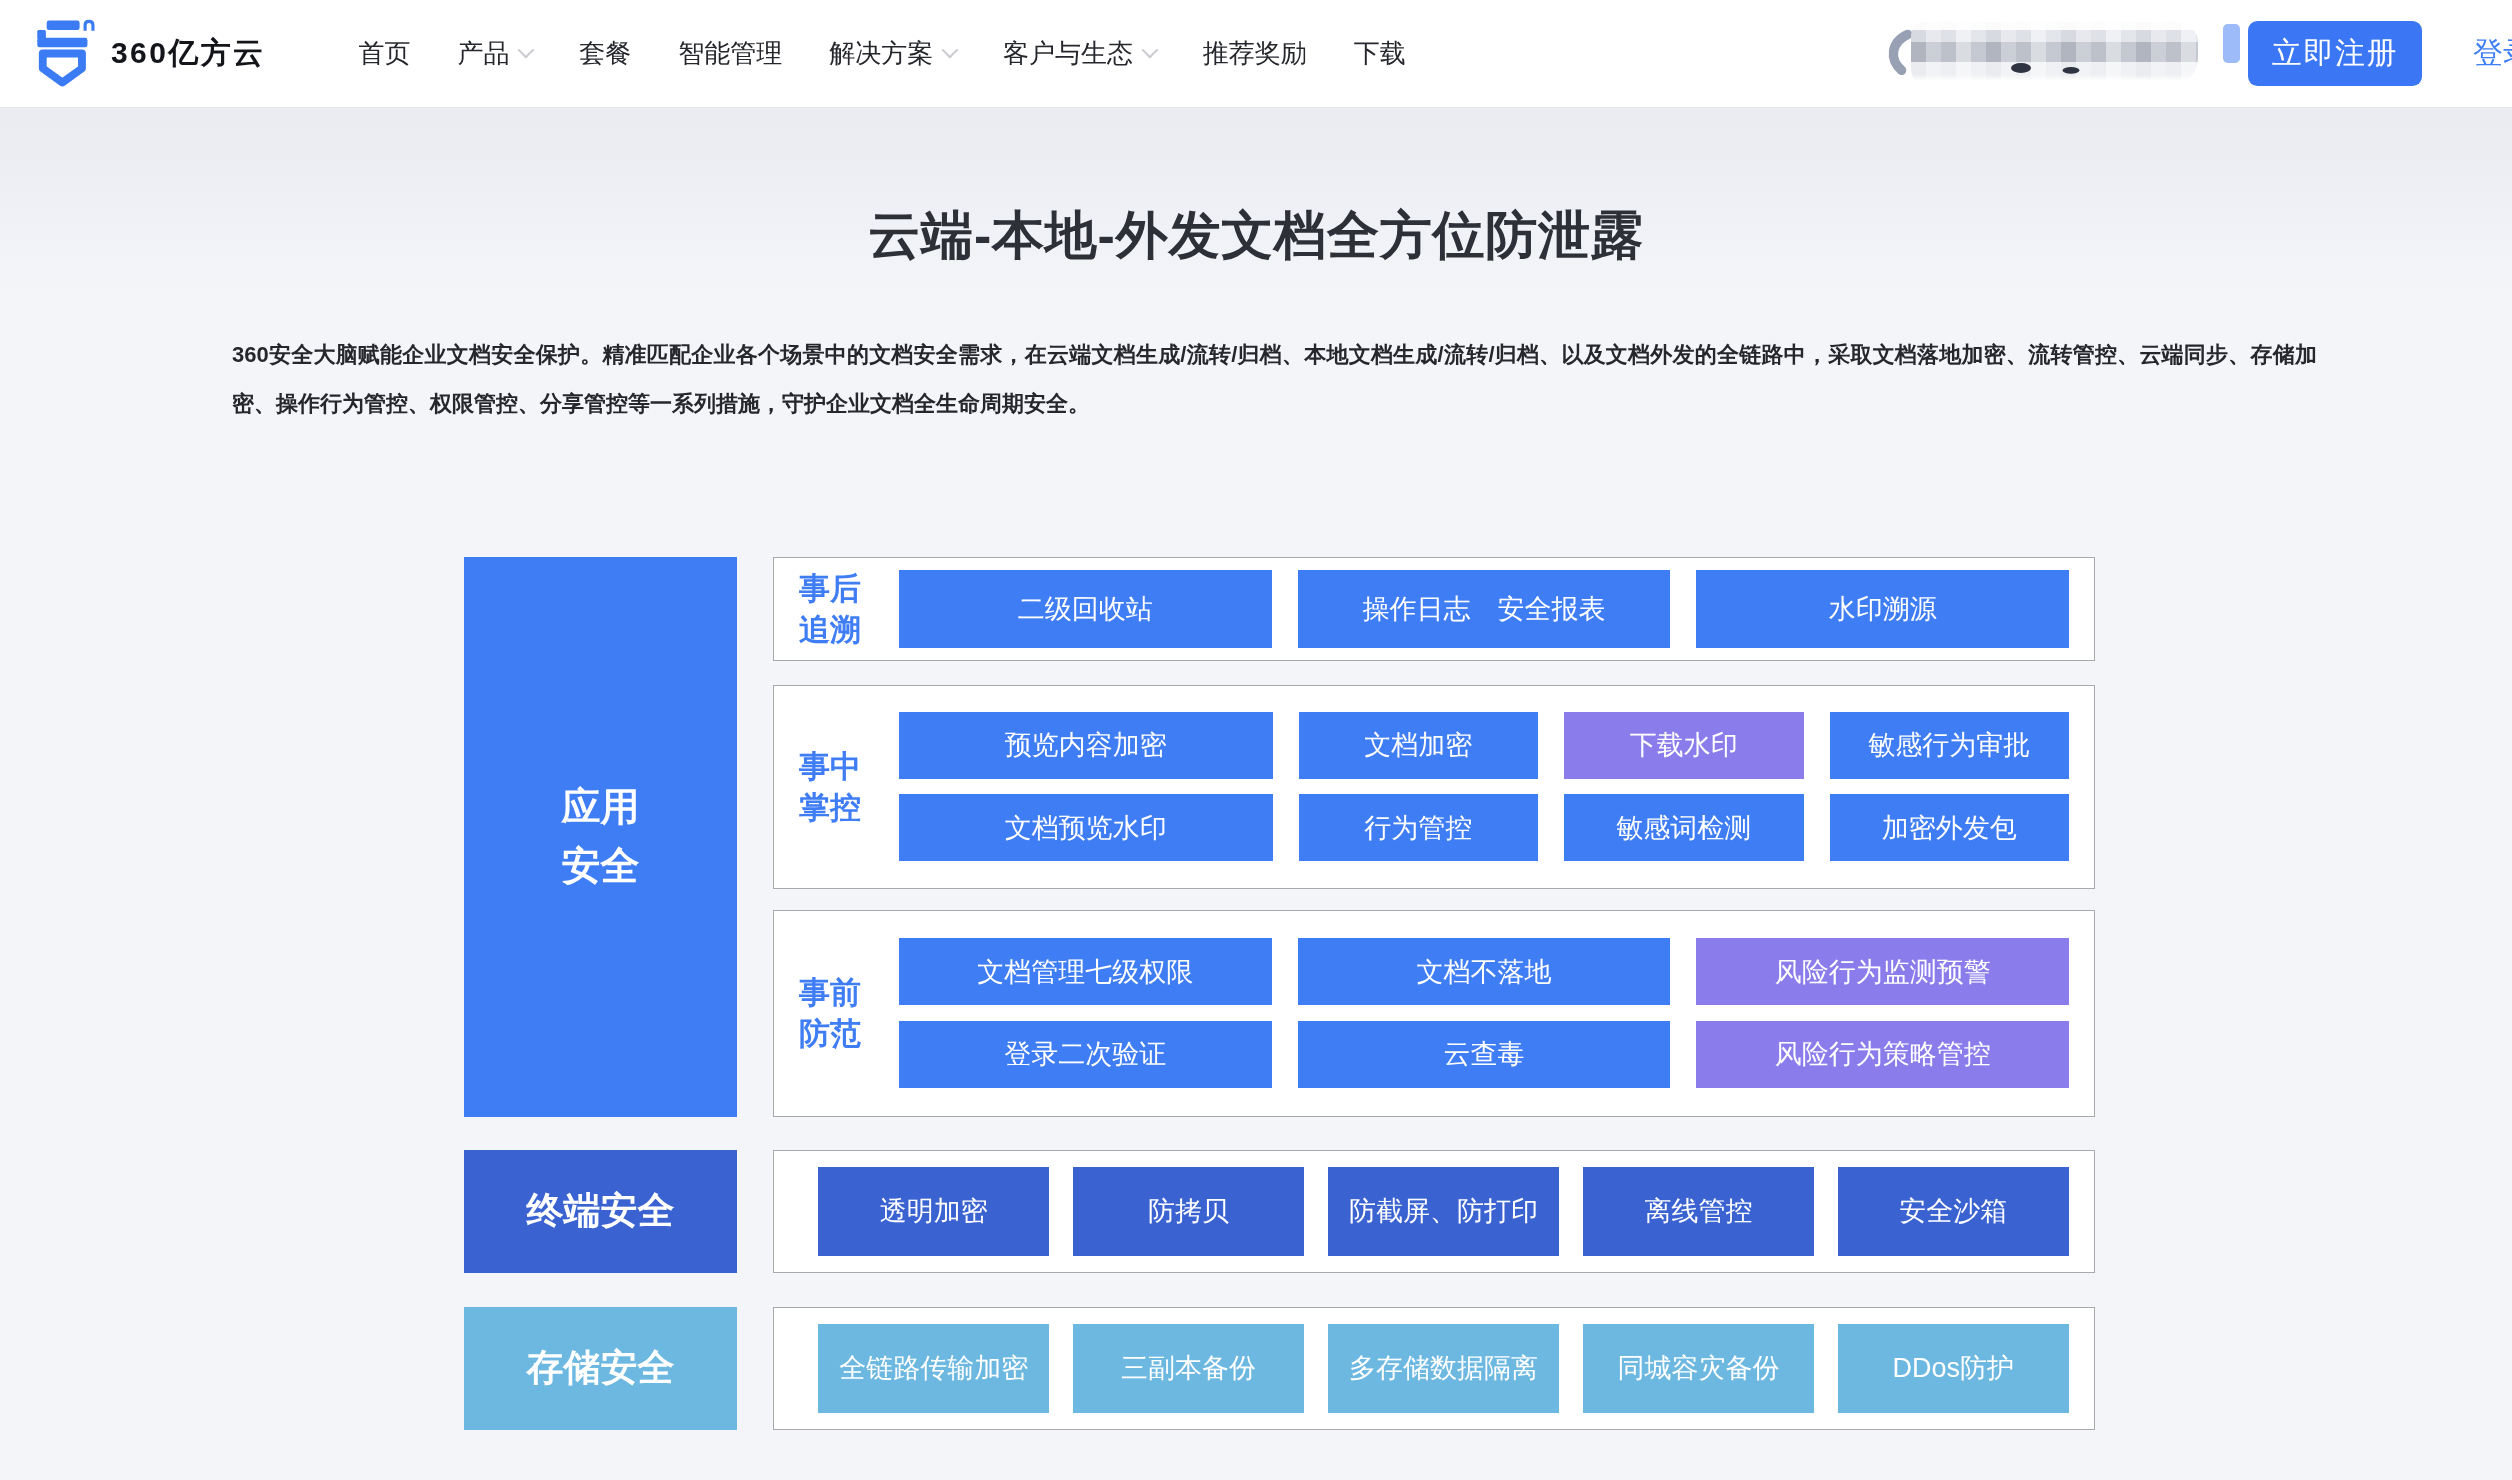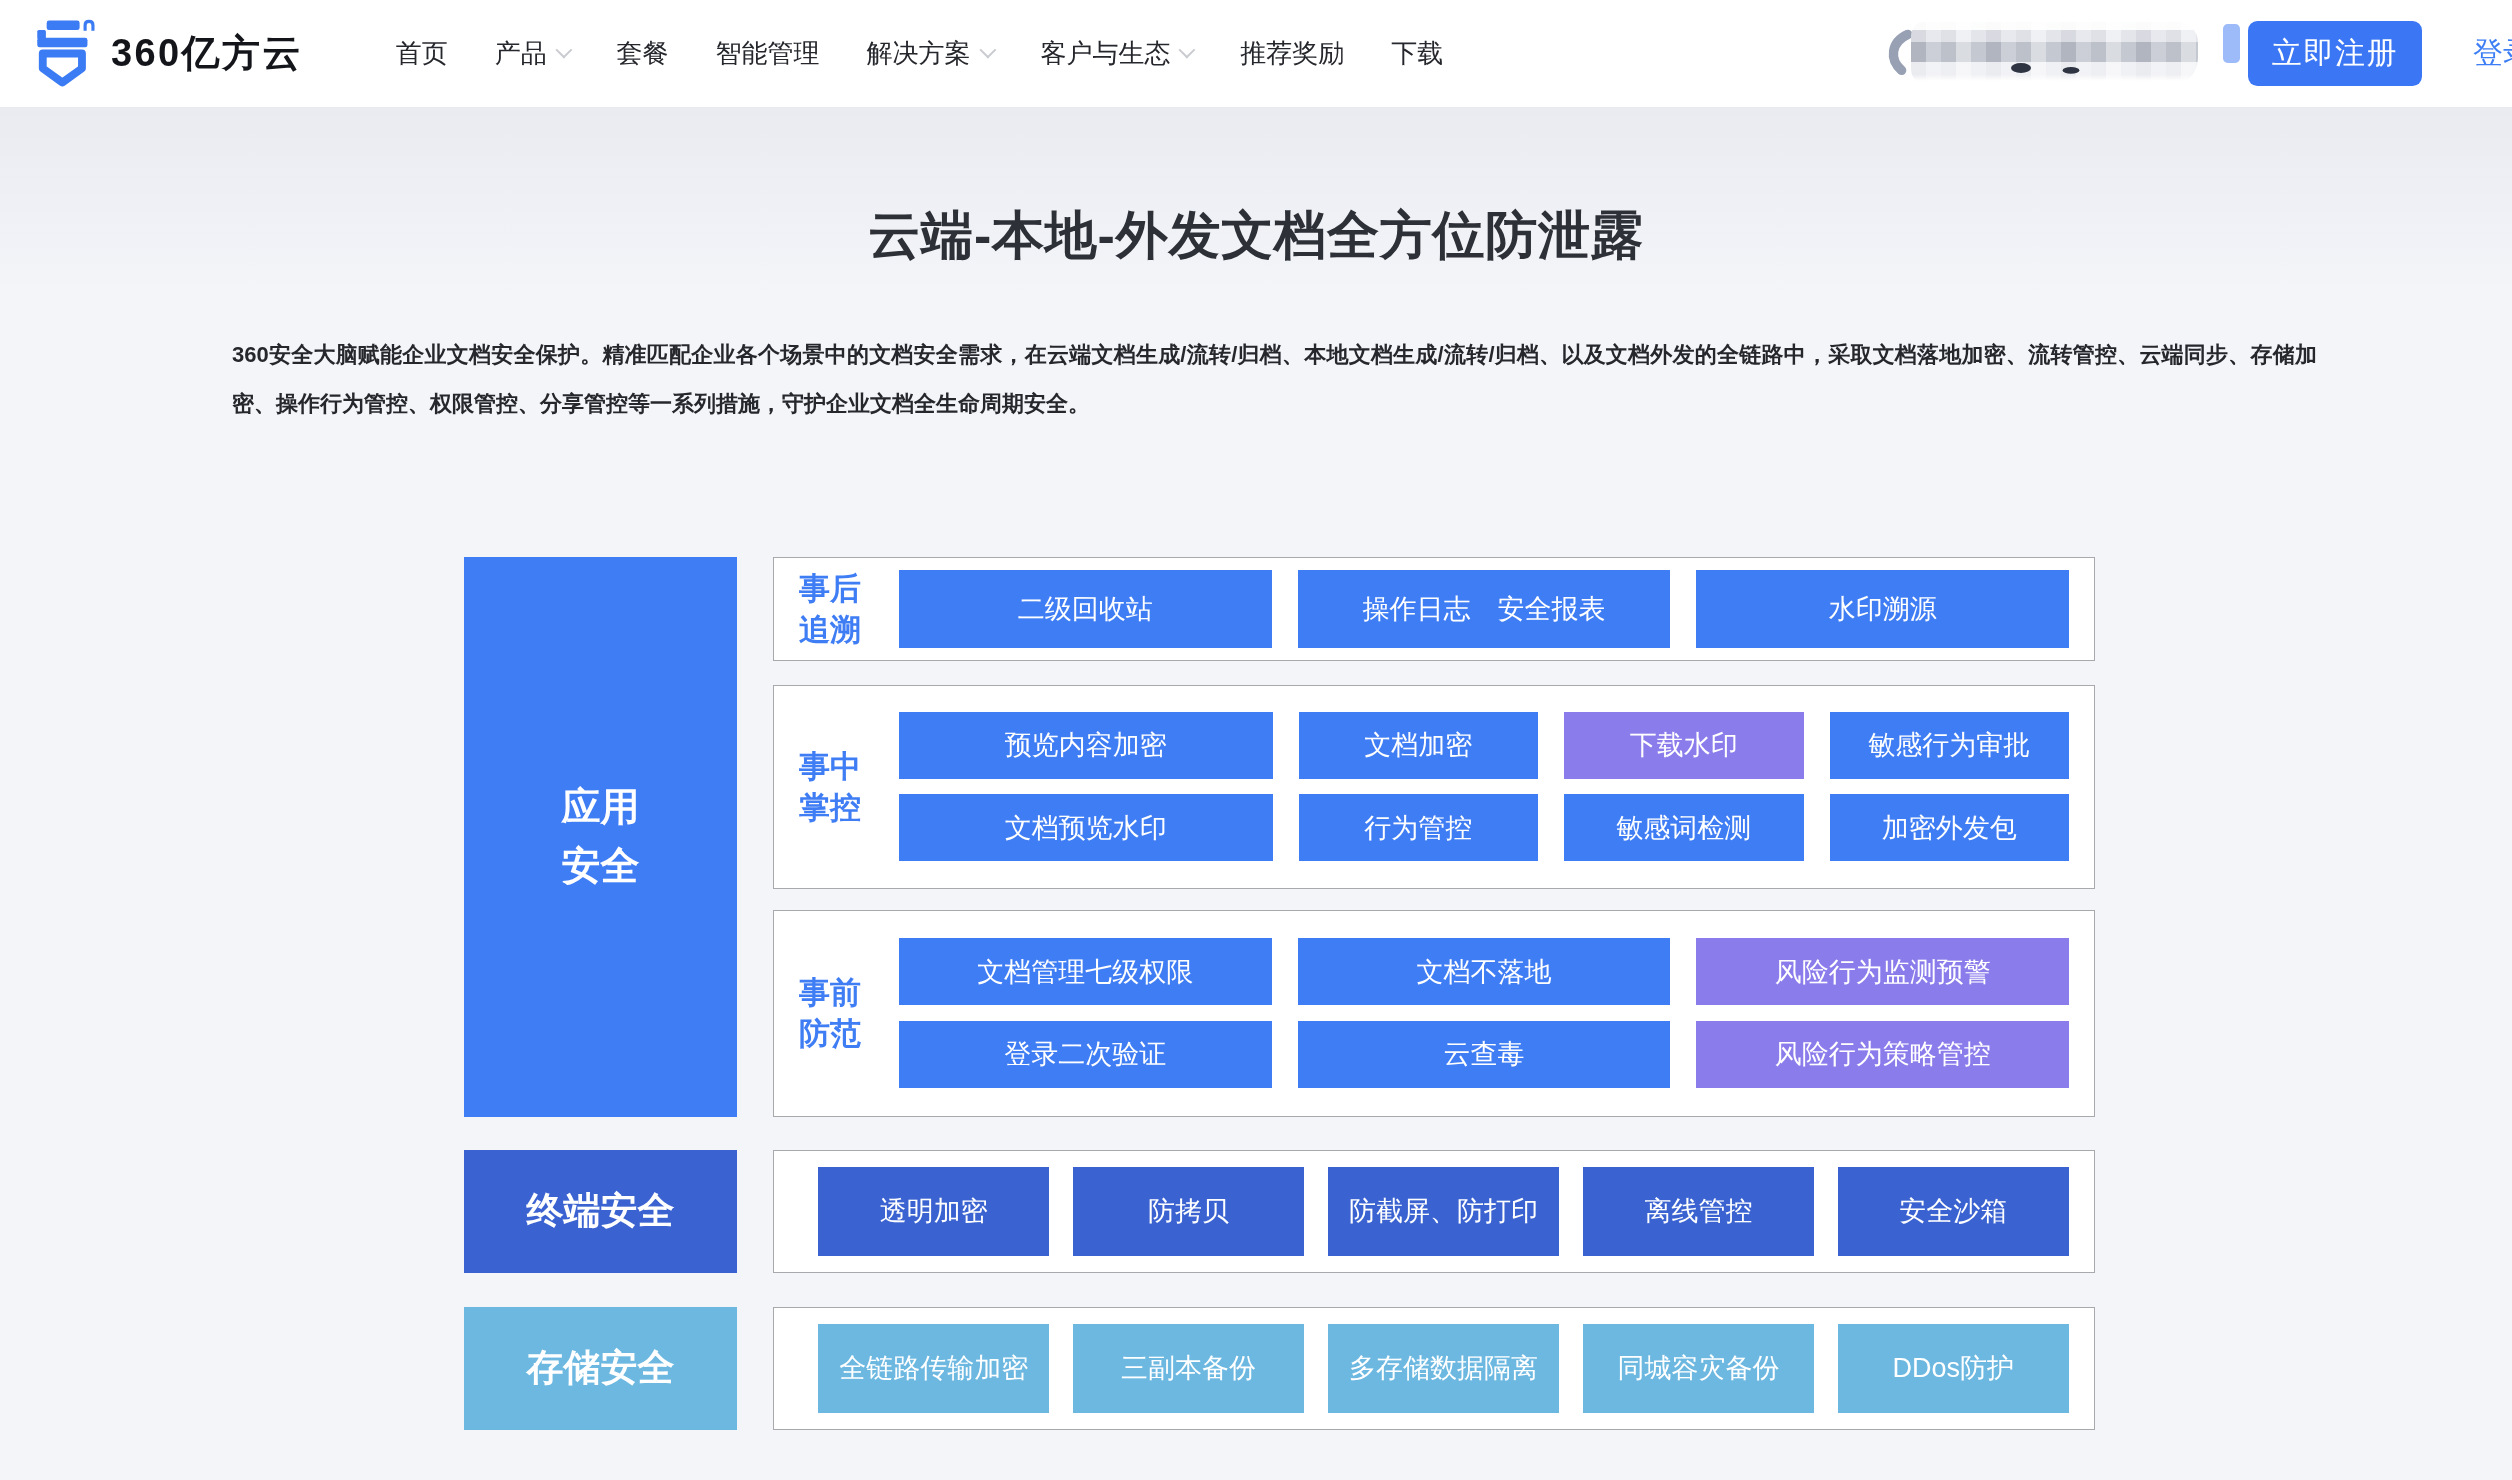--- a/index.html
+++ b/index.html
@@ -5,21 +5,21 @@
   * { margin:0; padding:0; box-sizing:border-box; }
   html,body { background:#fff; }
   body { font-family:"Liberation Sans","DejaVu Sans",sans-serif; }
   #screen { position:relative; width:2512px; height:1481px; background:var(--page_bg,#f4f5f9); overflow:hidden; }
 
   
   header { position:absolute; top:0; left:0; right:0; height:107px; background:#fff;
            display:flex; align-items:center; padding-left:31px; z-index:5; box-shadow:0 0.8px 0 #e9eaee; }
   .logo { display:flex; align-items:center; cursor:pointer; }
   .logo svg { display:block; }
-  .logo-text { font-size:38px; font-weight:700; color:#13151a; letter-spacing:2.4px; margin-left:11px; }
+  .logo-text { font-size:30px; font-weight:700; color:#13151a; letter-spacing:2.4px; margin-left:11px; }
   nav { display:flex; align-items:center; gap:47px; margin-left:93px; }
   .nav-item { display:flex; align-items:center; font-size:26px; font-weight:500; color:var(--text_dark,#25272c); cursor:pointer; white-space:nowrap; }
   .chev { display:inline-block; width:11.8px; height:11.8px; border-right:2.4px solid #c9cbd0; border-bottom:2.4px solid #c9cbd0;
           transform:rotate(45deg); margin-left:11px; margin-top:-6.3px; }
 
   .blur-wrap { position:absolute; left:1881px; top:17.3px; width:317px; height:75px; }
   .phone-hook { position:absolute; left:0; top:7.8px; }
   .mosaic { position:absolute; left:30px; right:0; top:4.7px; height:64px; border-radius:14px 20.4px 28px 17.3px; overflow:hidden;
     background:
       linear-gradient(180deg, rgba(255,255,255,.95) 0 12%, rgba(245,246,249,.55) 12% 32%, rgba(165,170,180,.22) 32% 62%, rgba(250,250,252,.78) 62% 82%, #ffffff 92%),

